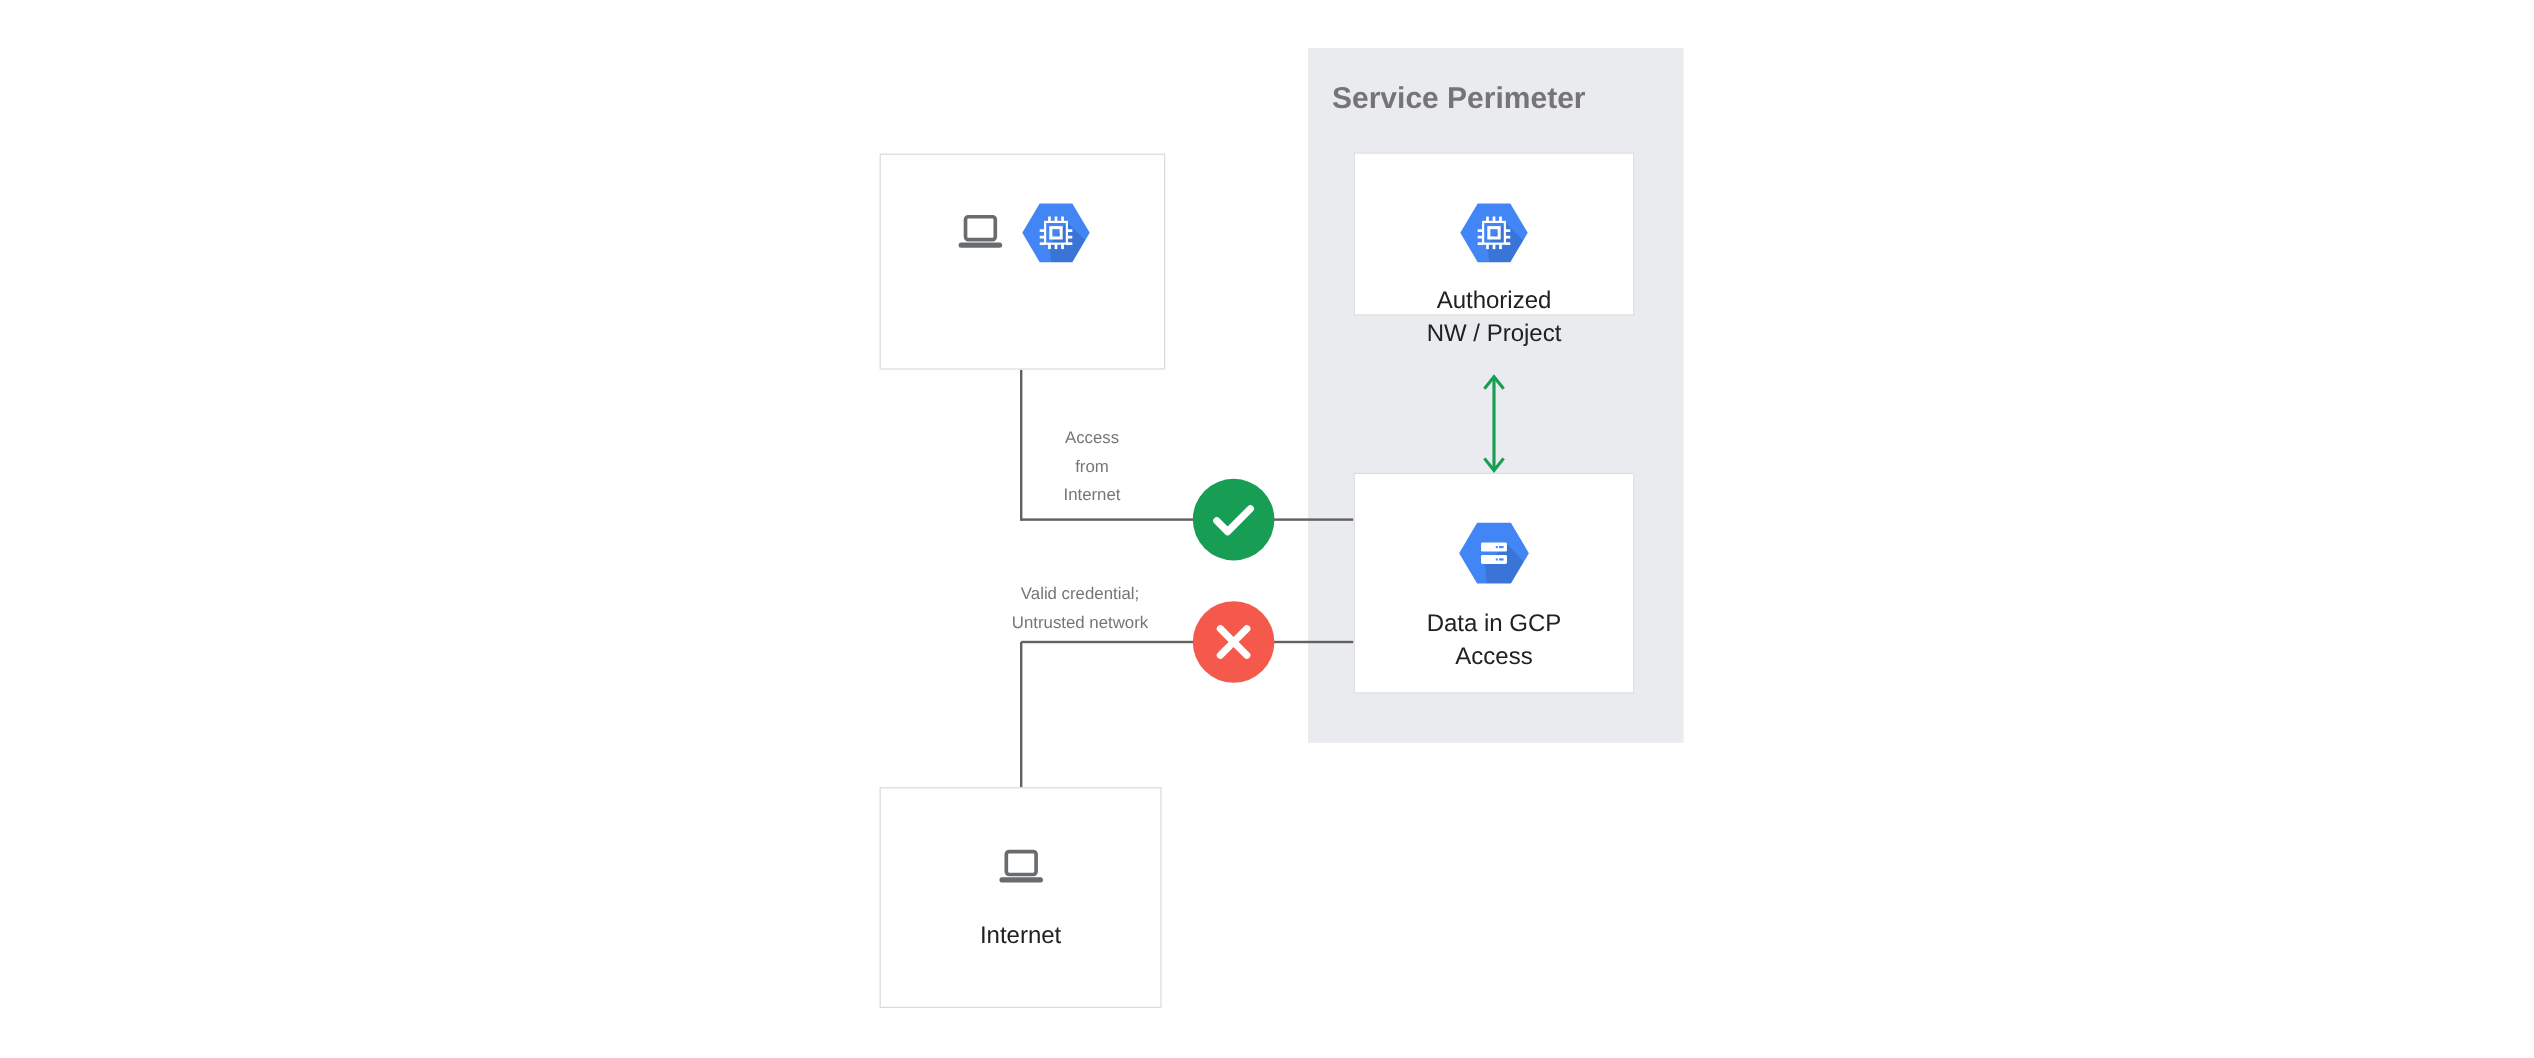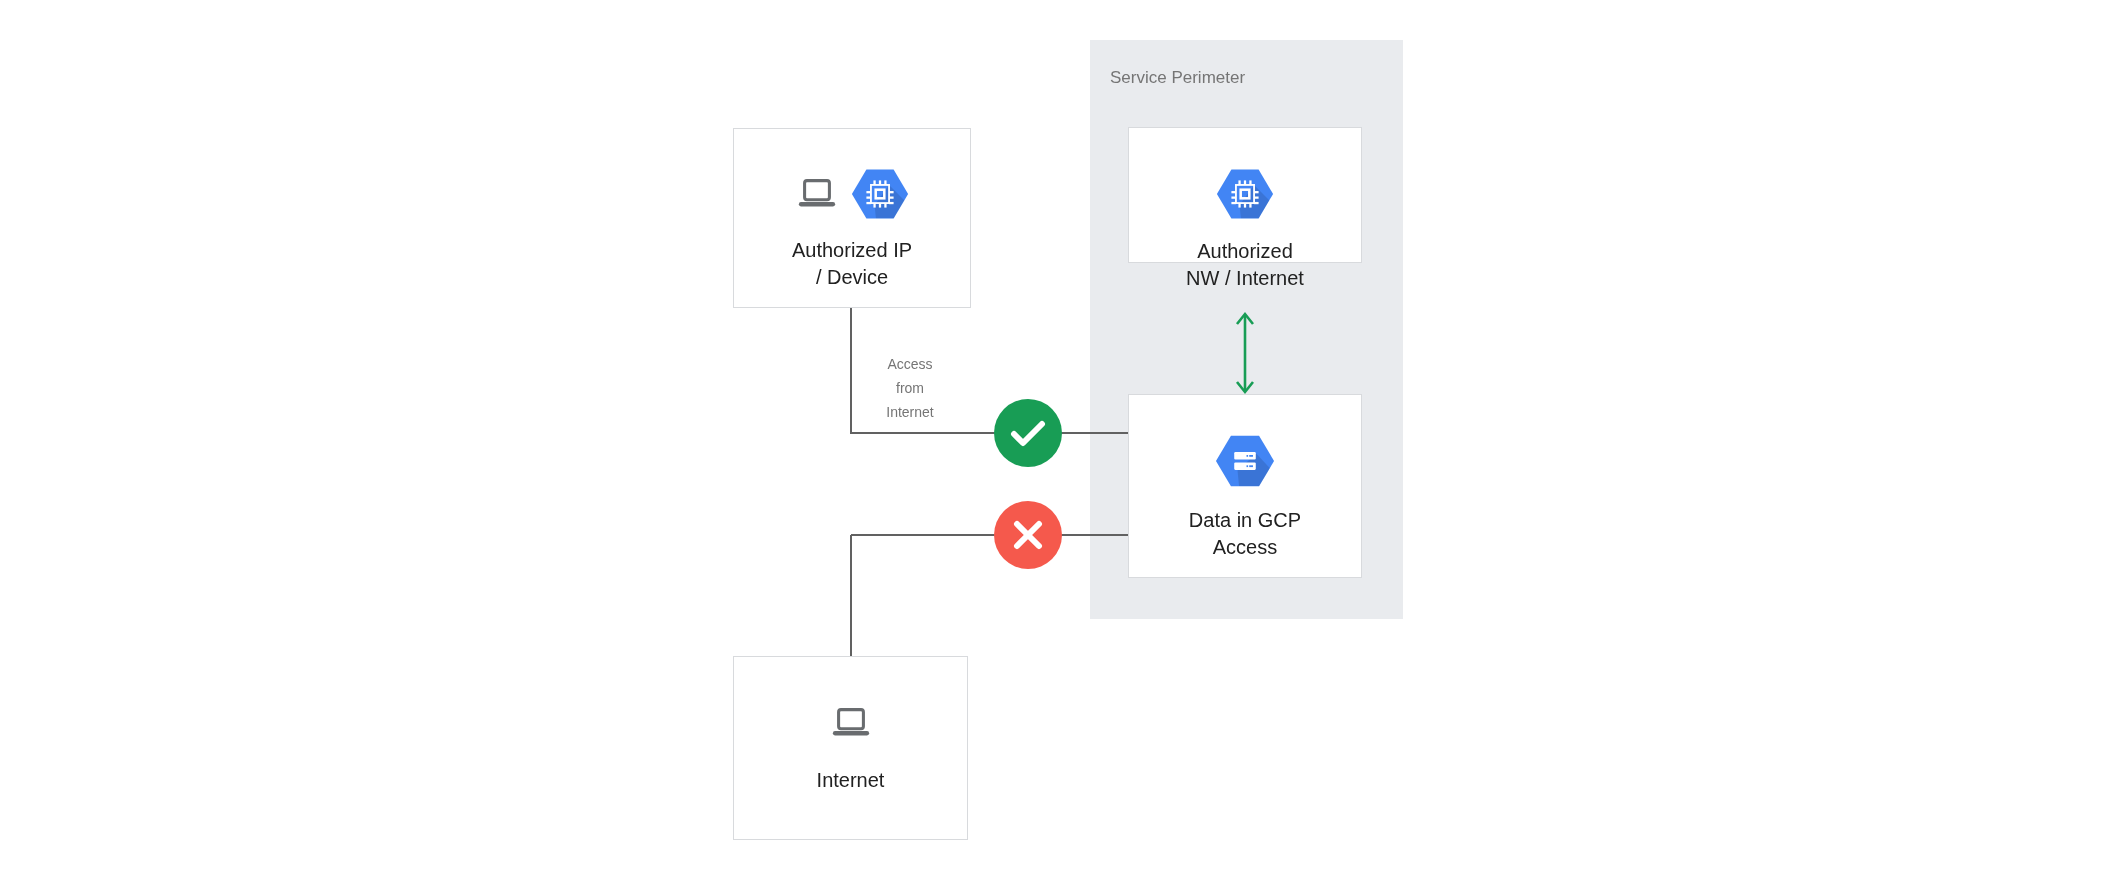--- a/index.html
+++ b/index.html
@@ -13,23 +13,24 @@
   }
   .panel {
     position: absolute;
     left: 1090px; top: 40px;
     width: 313px; height: 579px;
     background: #E9EBEE;
   }
   .panel-label {
     position: absolute;
     left: 20px; top: 28px;
-    font-size: 17px;
+    font-size: 25px;
     color: #757575;
     white-space: nowrap;
+    font-weight: bold;
   }
   .box {
     position: absolute;
     background: #ffffff;
     border: 1.5px solid #D8DADD;
     box-sizing: border-box;
   }
   .box-icons {
     position: absolute;
     left: 0; right: 0;
@@ -117,24 +118,20 @@
           <rect x="17" y="24.75" width="5" height="2.5"></rect>
             <rect x="17" y="30.75" width="5" height="2.5"></rect>
             <rect x="17" y="36.75" width="5" height="2.5"></rect>
           <rect x="42" y="24.75" width="5" height="2.5"></rect>
             <rect x="42" y="30.75" width="5" height="2.5"></rect>
             <rect x="42" y="36.75" width="5" height="2.5"></rect>
         </g>
         <rect x="22" y="18" width="20" height="20" fill="none" stroke="#ffffff" stroke-width="2"></rect>
         <rect x="27.25" y="23.25" width="9.5" height="9.5" fill="none" stroke="#ffffff" stroke-width="2.8"></rect>
       </svg>
-    </div>
-    <div class="box-label" style="top:108px;">
-      <div>Authorized IP</div>
-      <div>/ Device</div>
     </div>
   </div>
 
   <div class="box" style="left:1128px; top:127px; width:234px; height:136px;">
     <div class="box-icons" style="top:40px; height:52px;">
       <svg width="58" height="52" viewBox="0 0 64 56">
         <defs>
             <clipPath id="hexB">
               <polygon points="1,28 17,1 47,1 63,28 47,55 17,55"></polygon>
             </clipPath>
@@ -154,21 +151,21 @@
           <rect x="42" y="24.75" width="5" height="2.5"></rect>
             <rect x="42" y="30.75" width="5" height="2.5"></rect>
             <rect x="42" y="36.75" width="5" height="2.5"></rect>
         </g>
         <rect x="22" y="18" width="20" height="20" fill="none" stroke="#ffffff" stroke-width="2"></rect>
         <rect x="27.25" y="23.25" width="9.5" height="9.5" fill="none" stroke="#ffffff" stroke-width="2.8"></rect>
       </svg>
     </div>
     <div class="box-label" style="top:110px;">
       <div>Authorized</div>
-      <div>NW / Internet</div>
+      <div>NW / Project</div>
     </div>
   </div>
 
   <div class="box" style="left:1128px; top:394px; width:234px; height:184px;">
     <div class="box-icons" style="top:39px; height:54px;">
       <svg width="60" height="54" viewBox="0 0 64 56">
         <defs>
             <clipPath id="hexC">
               <polygon points="1,28 17,1 47,1 63,28 47,55 17,55"></polygon>
             </clipPath>
@@ -200,20 +197,24 @@
       <div>Internet</div>
     </div>
   </div>
 
   <div class="edge-label" style="left:845px; top:352px; width:130px;">
     <div>Access</div>
     <div>from</div>
     <div>Internet</div>
   </div>
 
+  <div class="edge-label" style="left:780px; top:482px; width:240px;">
+    <div>Valid credential;</div>
+    <div>Untrusted network</div>
+  </div>
 
   <div class="badge green" style="left:994px; top:399px;">
     <svg width="68" height="68" viewBox="0 0 68 68">
       <polyline points="20,35 29,44 48,25" fill="none" stroke="#ffffff" stroke-width="6" stroke-linecap="round" stroke-linejoin="round"></polyline>
     </svg>
   </div>
 
   <div class="badge red" style="left:994px; top:501px;">
     <svg width="68" height="68" viewBox="0 0 68 68">
       <line x1="23" y1="23" x2="45" y2="45" stroke="#ffffff" stroke-width="6" stroke-linecap="round"></line>

